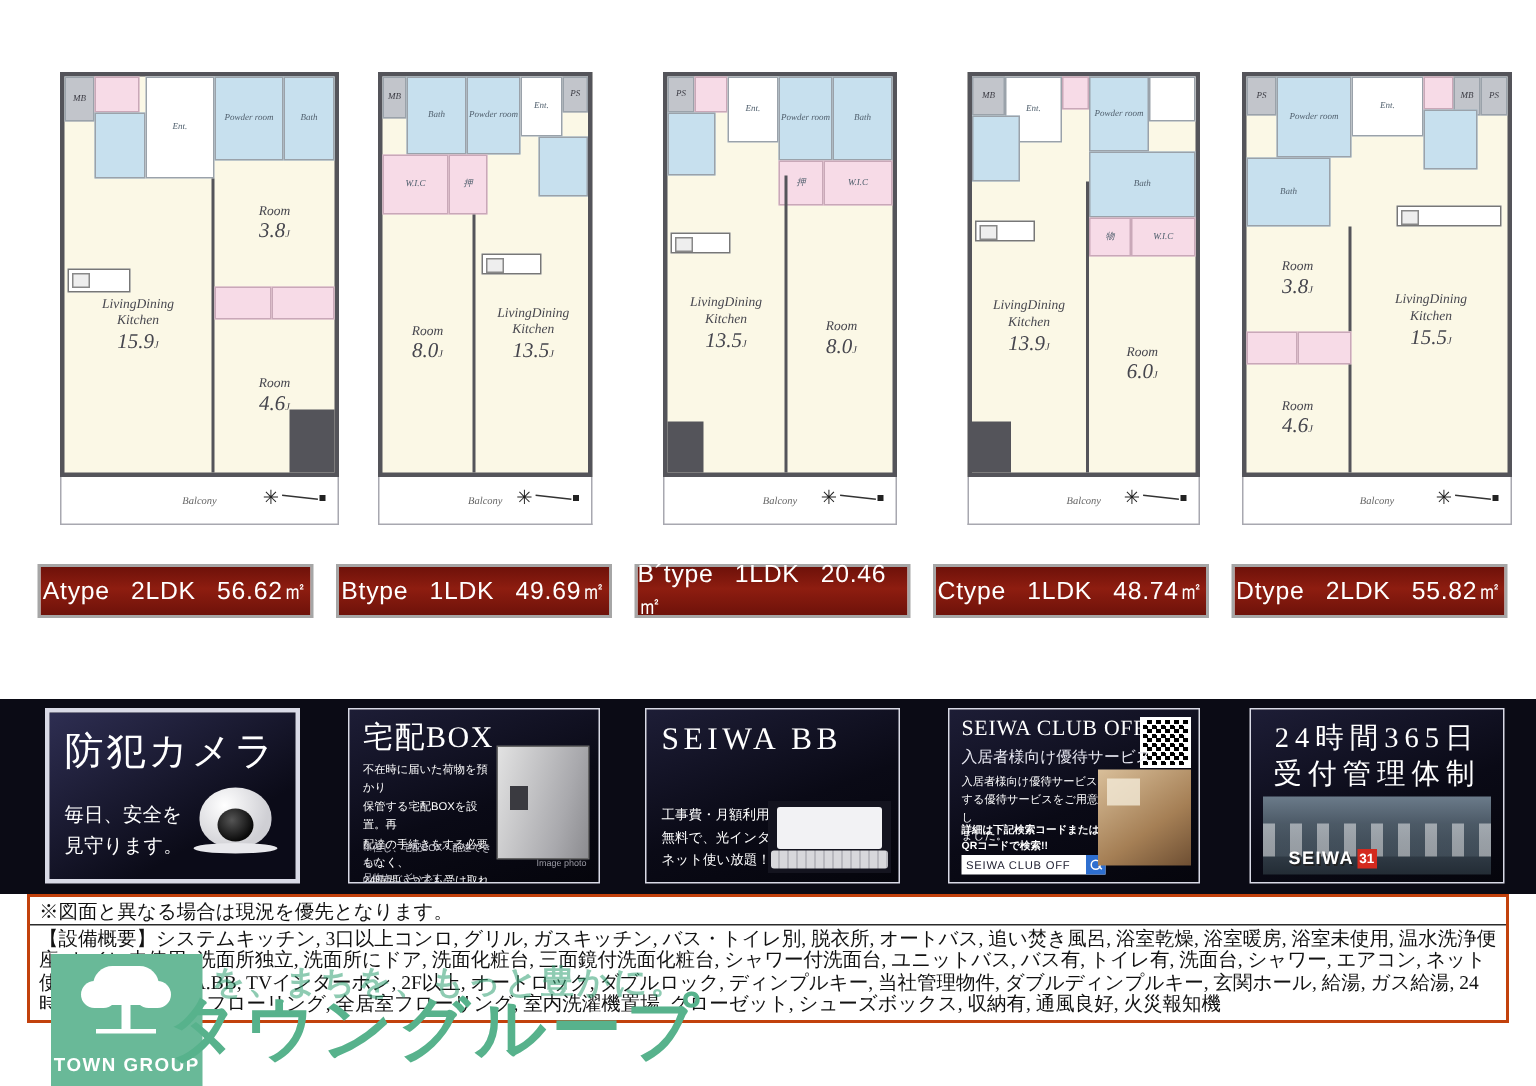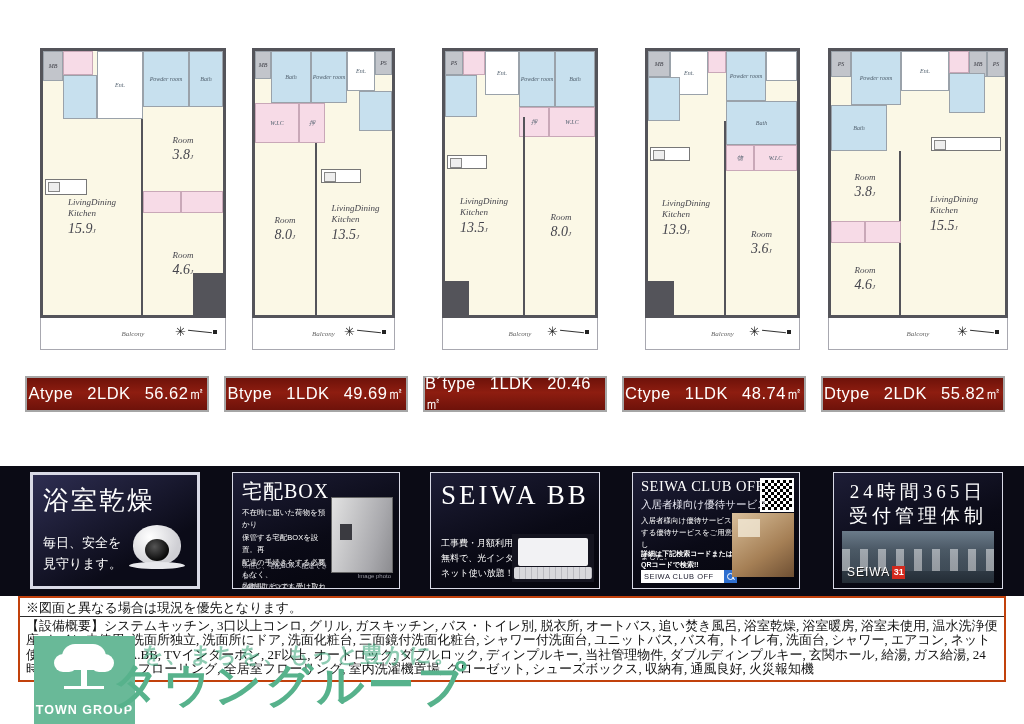--- a/index.html
+++ b/index.html
@@ -7,21 +7,21 @@
           font-family:"Liberation Sans",sans-serif;}
   
   .plan{position:absolute;top:48px;}
   .wall{position:relative;border:3px solid #54545a;background:#FBF8E6;height:264px;box-sizing:content-box;}
   .blk{position:absolute;box-sizing:border-box;border:1px solid #9aa2aa;overflow:hidden;
        font:italic 6px "Liberation Serif",serif;color:#51606e;
        display:flex;align-items:center;justify-content:center;text-align:center;line-height:1.1;}
   .blue{background:#C7E0EE;} .pink{background:#F7DBE7;border-color:#c9a8b8;} .grayb{background:#c2c5cb;color:#3c3c44;}
   .whiteb{background:#ffffff;}
   .area{position:absolute;box-sizing:border-box;display:flex;align-items:center;justify-content:center;}
-  .rlabel{text-align:left;font:italic 9px "Liberation Serif",serif;color:#46464e;line-height:1.25;}
+  .rlabel{text-align:center;font:italic 9px "Liberation Serif",serif;color:#46464e;line-height:1.25;}
   .rsize{font-size:14px;}
   .sfx{font-size:7px;font-style:italic;}
   .kitchen{position:absolute;box-sizing:border-box;border:1px solid #777;background:#fff;}
   .kitchen i{position:absolute;left:2px;top:2px;width:10px;height:8px;border:1px solid #888;background:#eee;}
   .corner{position:absolute;background:#54545a;}
   .balcony{position:relative;height:32px;border:1px solid #a8a8b0;border-top:none;background:#fff;
            display:flex;align-items:center;justify-content:center;box-sizing:border-box;}
   .blabel{font:italic 7px "Liberation Serif",serif;color:#666;}
   .comp{position:absolute;right:8px;top:7px;display:flex;align-items:center;color:#222;}
   .comp .star{font-size:13px;line-height:1;}
@@ -47,21 +47,21 @@
   .cam .base{position:absolute;left:0;bottom:0;width:56px;height:7px;border-radius:50%;background:#e8e8ec;}
   
   .c2-title{position:absolute;left:9px;top:5px;font-size:20px;letter-spacing:1px;}
   .c2-body{position:absolute;left:9px;top:34px;width:88px;font-size:7.5px;line-height:1.65;white-space:pre-line;}
   .c2-note{position:absolute;left:9px;top:88px;width:88px;font-size:6.5px;line-height:1.5;white-space:pre-line;color:#cfcfd8;}
   .c2-img{position:absolute;right:6px;top:24px;width:60px;height:74px;
           background:linear-gradient(105deg,#e2e2e2,#a9a9ad 70%,#8c8c90);border:1px solid #666;}
   .c2-img i{position:absolute;left:8px;top:26px;width:12px;height:16px;background:#3a3a40;}
   .c2-cap{position:absolute;right:8px;top:100px;font-size:6px;color:#9a9aa4;}
   
-  .c3-t1{position:absolute;left:10px;top:7px;font-size:27px;letter-spacing:3px;}
+  .c3-t1{position:absolute;left:10px;top:7px;font-size:21px;letter-spacing:3px;}
   .c3-t2{position:absolute;left:10px;top:33px;font-size:18.5px;letter-spacing:0.5px;}
   .c3-body{position:absolute;left:10px;top:63px;font-size:9px;line-height:1.65;white-space:pre-line;}
   .c3-img{position:absolute;right:5px;bottom:6px;width:82px;height:48px;background:#14141f;}
   .c3-img .scr{position:absolute;left:6px;top:4px;width:70px;height:28px;background:#f2f2f4;border-radius:2px;}
   .c3-img .kb{position:absolute;left:2px;bottom:3px;width:78px;height:12px;border-radius:2px;
               background:repeating-linear-gradient(90deg,#d8d8dc 0 5px,#b9b9bf 5px 6px);}
   
   .c4-title{position:absolute;left:8px;top:5px;font-size:14.5px;letter-spacing:0.5px;}
   .c4-qr{position:absolute;right:5px;top:5px;width:30px;height:30px;border:2px solid #fff;
          background:repeating-conic-gradient(#000 0% 25%,#fff 0% 50%);background-size:6px 6px;}
@@ -77,21 +77,21 @@
           background:linear-gradient(145deg,#d9bf9a,#a57f55 60%,#6e4f33);}
   .c4-img i{position:absolute;left:6px;top:6px;width:22px;height:18px;background:#f3ead7;opacity:.8;}
   
   .c5-t1{position:absolute;left:0;right:0;top:6px;text-align:center;font-size:19px;letter-spacing:4px;}
   .c5-t2{position:absolute;left:0;right:0;top:30px;text-align:center;font-size:19px;letter-spacing:4px;}
   .c5-img{position:absolute;left:8px;right:8px;top:58px;height:52px;
           background:linear-gradient(180deg,#6b7b8a,#3a4652 55%,#232c35);}
   .c5-img .row{position:absolute;left:0;right:0;top:18px;height:22px;
                background:repeating-linear-gradient(90deg,#e8eaec 0 8px,#4c5a66 8px 18px);opacity:.55;}
   .c5-brand{position:absolute;left:5px;bottom:4px;display:flex;align-items:center;gap:2px;}
-  .c5-brand .s{font-size:12px;font-weight:normal;letter-spacing:1px;color:#fff;text-shadow:1px 1px 0 #222;}
+  .c5-brand .s{font-size:12px;font-weight:bold;letter-spacing:1px;color:#fff;text-shadow:1px 1px 0 #222;margin-left:12px;}
   .c5-brand .n{width:13px;height:13px;background:#d42a1e;color:#fff;font-size:9px;font-weight:bold;
                display:flex;align-items:center;justify-content:center;}
   
   .foot{position:absolute;left:18px;top:596px;width:988px;box-sizing:border-box;border:2px solid #c2410c;background:#fff;z-index:1;}
   .disc{font:13px "Liberation Serif","DejaVu Serif",serif;color:#111;padding:1px 6px 0;border-bottom:1px solid #2b2b2b;height:17px;}
   .equip{font:13px "Liberation Serif","DejaVu Serif",serif;color:#111;line-height:14.4px;padding:2px 6px 3px;}
   .slogan{position:absolute;left:92px;top:640px;font-size:22px;font-weight:bold;letter-spacing:2px;
           color:rgba(50,160,115,0.55);z-index:4;white-space:nowrap;}
   
   .logo-box{position:absolute;left:0;top:636px;width:101px;height:88px;background:#69B998;z-index:5;margin-left:34px;}
@@ -228,21 +228,21 @@
       <div class="area" style="left:0;top:70px;width:78px;height:194px;border-right:2px solid #54545a;">
         <div class="rlabel"><span>LivingDining</span><br>
           <span>Kitchen</span><br>
           <span class="rsize">13.9</span><span class="sfx">J</span></div>
       </div>
       <div class="kitchen" style="left:2px;top:96px;width:40px;height:14px;">
           <i></i>
         </div>
       <div class="area" style="left:78px;top:120px;width:71px;height:144px;">
         <div class="rlabel"><span>Room</span><br>
-          <span class="rsize">3.6</span><span class="sfx">J</span></div>
+          <span class="rsize">6.0</span><span class="sfx">J</span></div>
       </div>
       <div class="corner" style="left:0;top:230px;width:26px;height:34px;"></div>
     </div>
     <div class="balcony">
       <span class="blabel">Balcony</span>
       <span class="comp">
           <span class="star">✳</span>
           <span class="aline"></span>
           <span class="asq"></span>
         </span>
@@ -290,21 +290,21 @@
 
   <div class="tlabel" style="left:25px;text-align:center;">Atype 2LDK 56.62㎡</div>
   <div class="tlabel" style="left:224px;">Btype 1LDK 49.69㎡</div>
   <div class="tlabel" style="left:423px;">B´type 1LDK 20.46㎡</div>
   <div class="tlabel" style="left:622px;">Ctype 1LDK 48.74㎡</div>
   <div class="tlabel" style="left:821px;">Dtype 2LDK 55.82㎡</div>
 
   <div class="band">
 
     <div class="card" style="left:30px;width:170px;border-width:3px;background:linear-gradient(150deg,#2e2e52,#0b0b18 70%);">
-      <div class="c1-title serif">浴室乾燥</div>
+      <div class="c1-title serif">防犯カメラ</div>
       <div class="c1-sub serif">毎日、安全を
 見守ります。</div>
       <div class="cam">
           <span class="dome"></span>
           <span class="lens"></span>
           <span class="base"></span>
         </div>
     </div>
 
     <div class="card" style="left:232px;width:168px;">

